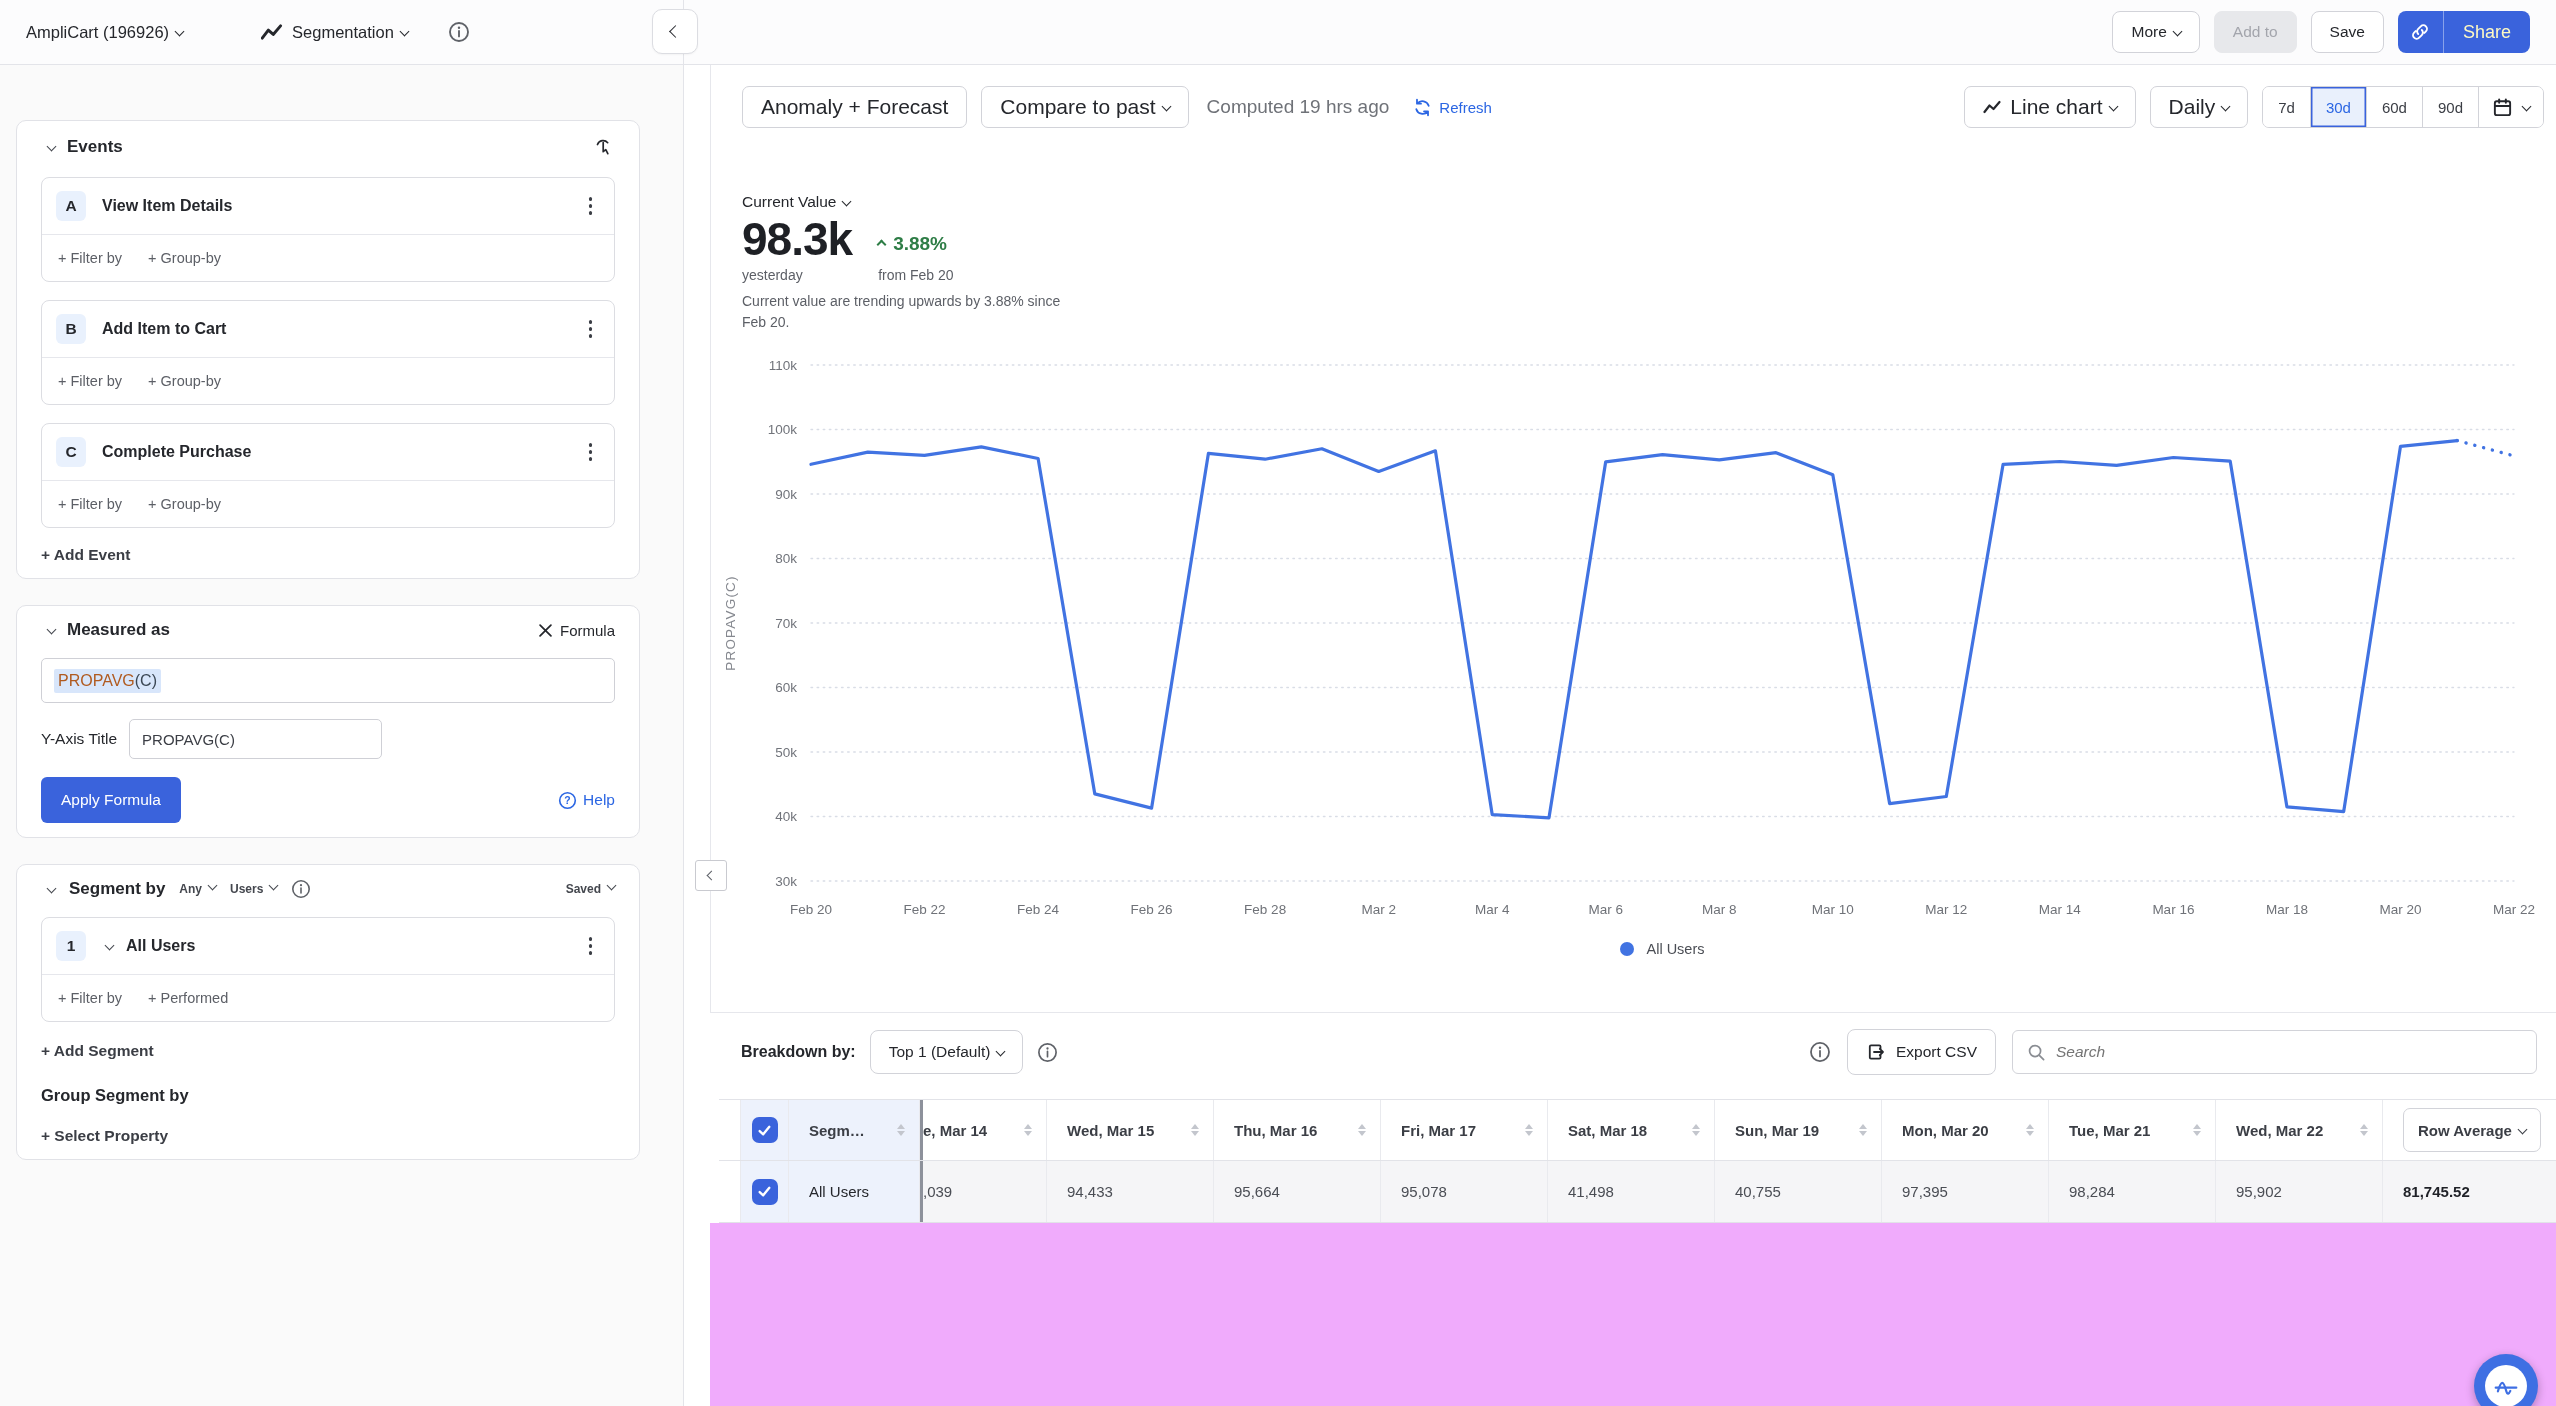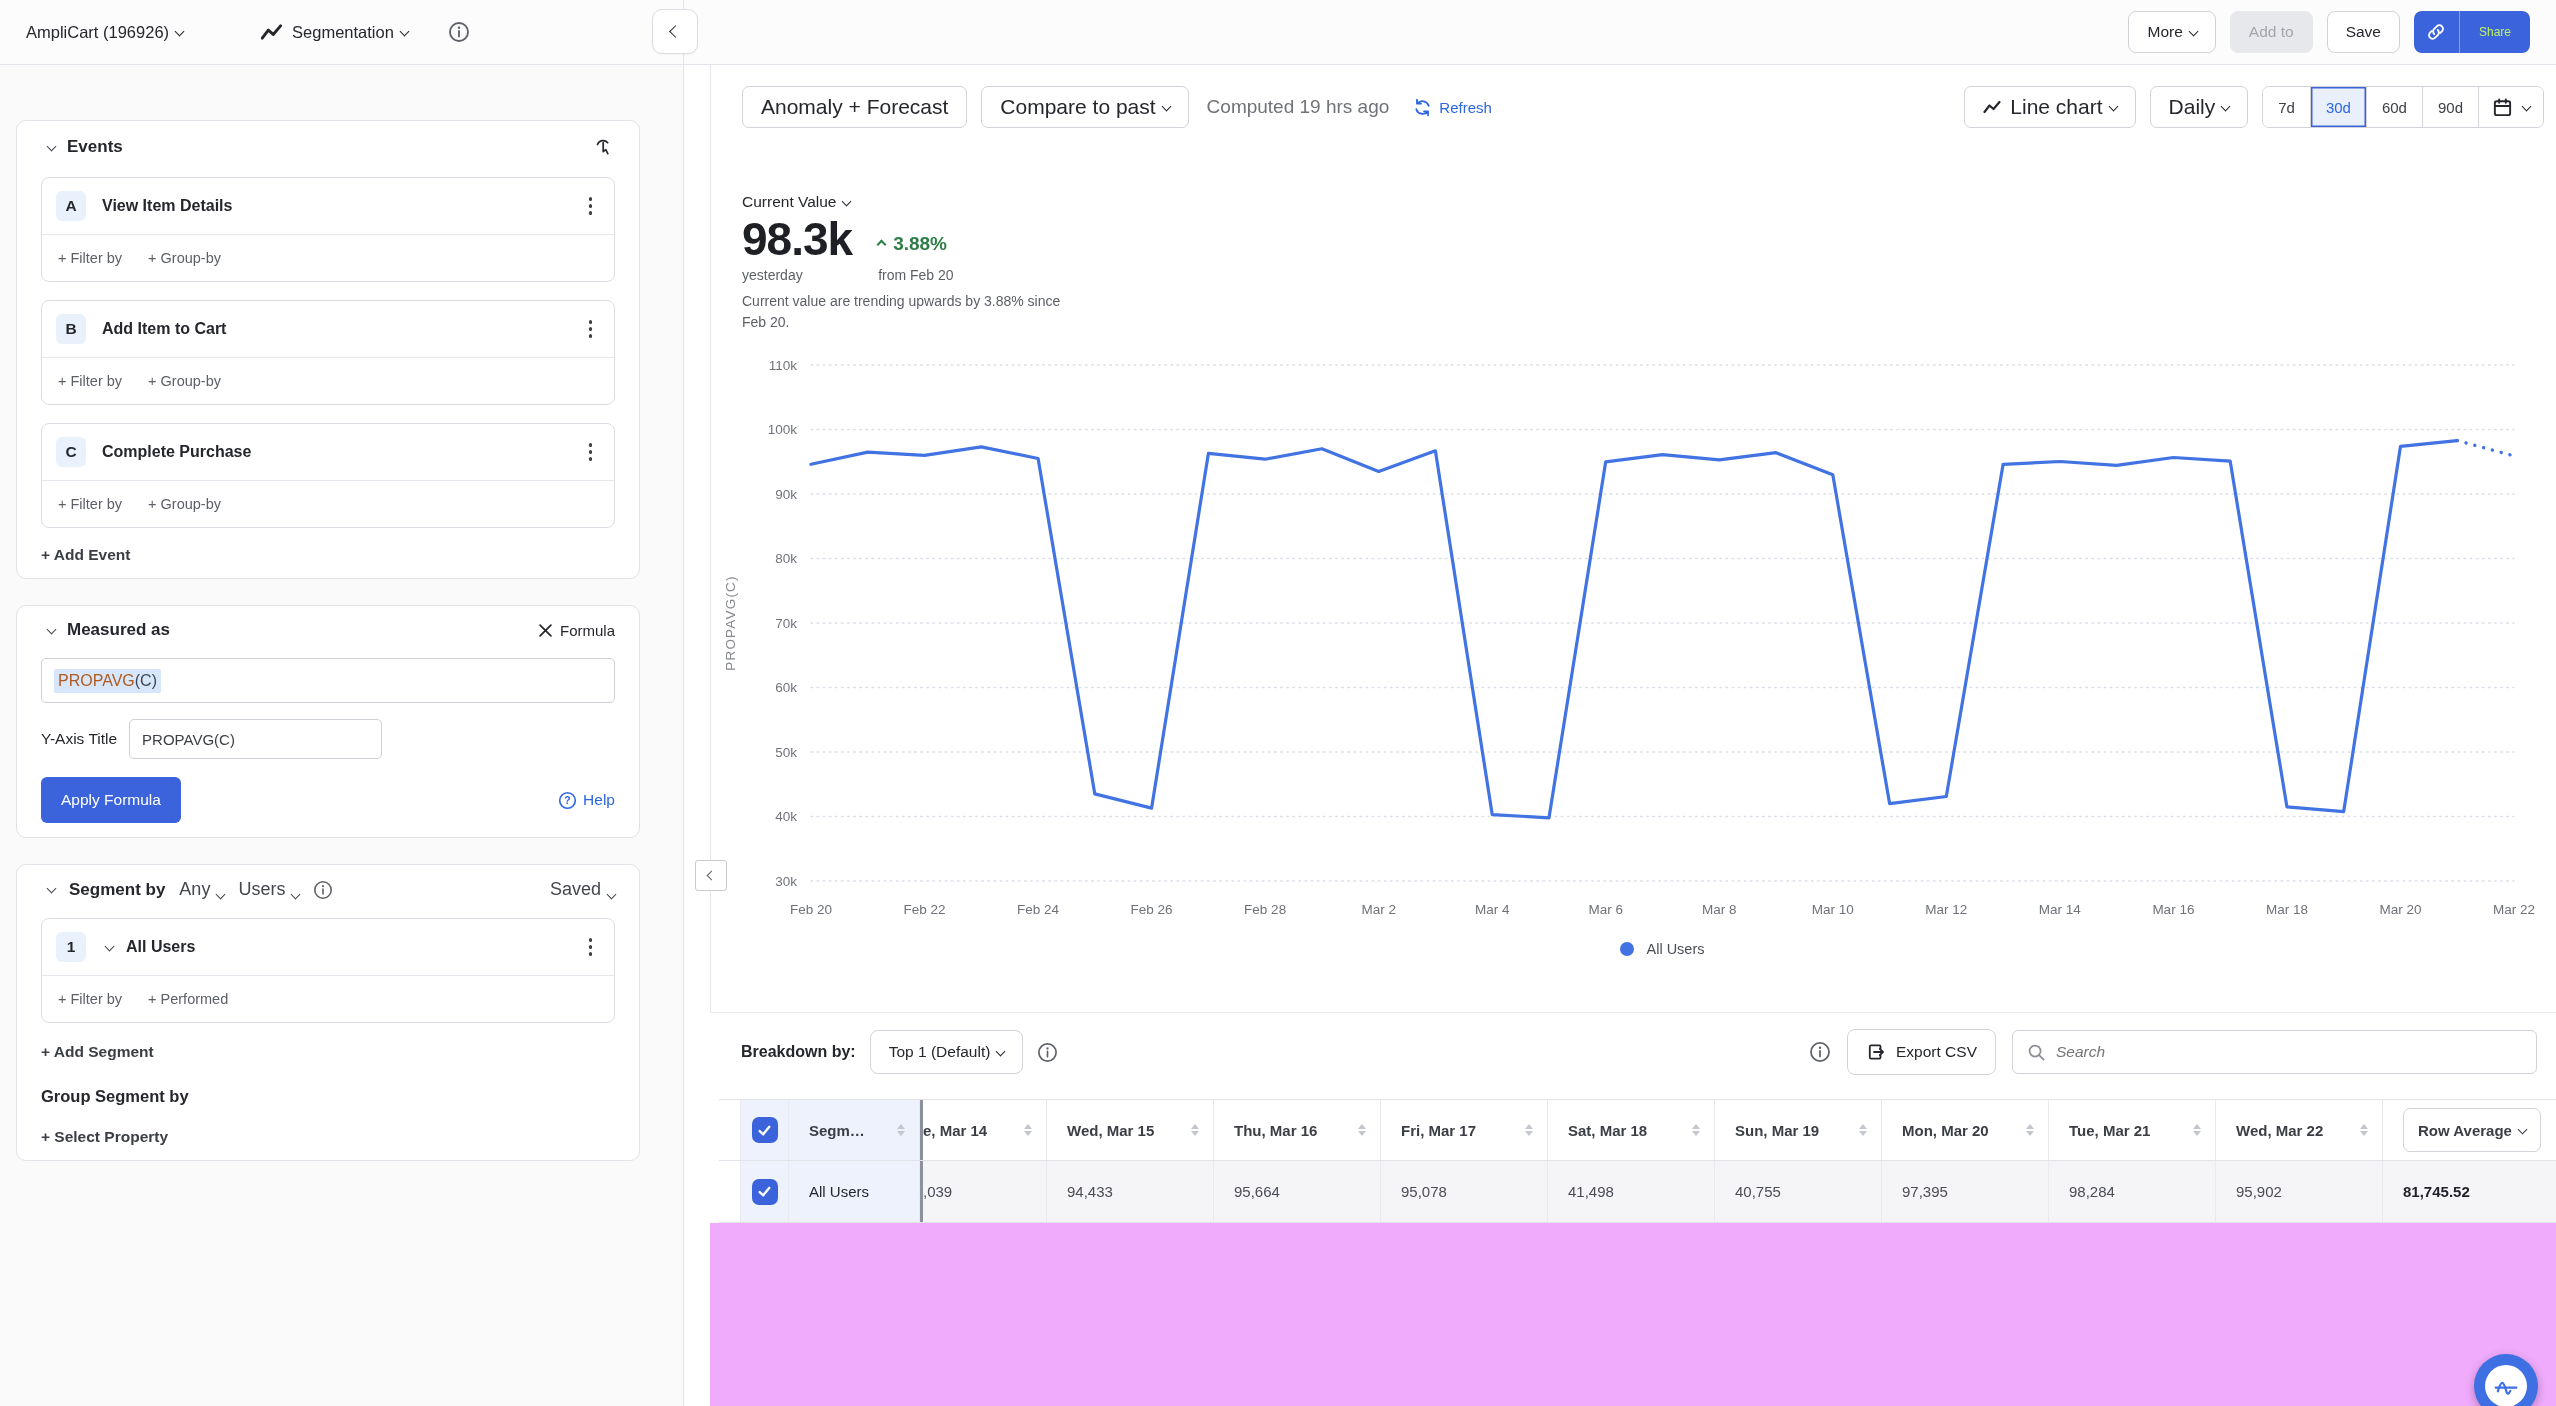--- a/index.html
+++ b/index.html
@@ -33,22 +33,22 @@
           padding:0 26px;z-index:5;}
   .tb-left{display:flex;align-items:center;gap:26px;font-size:16.5px;}
   .tb-item{display:flex;align-items:center;cursor:pointer;color:var(--text);}
   .tb-gap{width:26px;}
   .tb-right{margin-left:auto;display:flex;align-items:center;gap:14px;}
   .btn{display:inline-flex;align-items:center;justify-content:center;height:42px;
        padding:0 18px;border:1px solid var(--border-strong);border-radius:8px;
        background:#fff;font-size:15.5px;color:var(--text);cursor:pointer;white-space:nowrap;}
   .btn.disabled{background:#e7e8eb;border-color:#e7e8eb;color:#a3a5ac;cursor:default;}
   .btn-share{display:flex;align-items:stretch;border-radius:8px;overflow:hidden;cursor:pointer;}
-  .btn-share .half{background:var(--accent);color:#bef264;display:flex;align-items:center;
-                   justify-content:center;font-size:12px;}
+  .btn-share .half{background:var(--accent);color:#fef9c3;display:flex;align-items:center;
+                   justify-content:center;font-size:18px;}
   .btn-share .half.icon{width:46px;border-right:1px solid rgba(255,255,255,.4);}
   .btn-share .half.txt{padding:0 19px;height:42px;}
 
   .v-divider{position:absolute;left:683px;top:0;bottom:0;width:1px;background:var(--border);z-index:6;}
   .collapse-main{position:absolute;left:652px;top:9px;width:46px;height:45px;background:#fff;
     border:1px solid #dcdde2;border-radius:10px;z-index:7;display:flex;align-items:center;
     justify-content:center;color:#25272c;cursor:pointer;box-shadow:0 1px 2px rgba(0,0,0,.04);}
 
   
   .sidebar{position:absolute;top:65px;left:0;width:683px;bottom:0;background:#fafafa;
@@ -78,21 +78,21 @@
   .yaxis-row input{width:253px;height:40px;border:1px solid #cfd0d6;border-radius:5px;
                    padding:0 12px;font-size:15px;color:#3b3e45;font-family:inherit;}
   .apply-row{display:flex;align-items:center;}
   .btn-primary{background:var(--accent);color:#fff;border:none;border-radius:6px;height:46px;
                padding:0 20px;font-size:15.5px;font-family:inherit;cursor:pointer;}
   .help-link{margin-left:auto;color:var(--link);font-size:15.5px;display:flex;align-items:center;
              gap:6px;cursor:pointer;}
   .formula-toggle{display:flex;align-items:center;gap:8px;font-size:15px;cursor:pointer;}
 
   .seg-head{display:flex;align-items:center;gap:14px;margin-bottom:18px;}
-  .seg-dd{display:flex;align-items:flex-end;color:var(--text-mid);font-size:18px;cursor:pointer;}
+  .seg-dd{display:flex;align-items:flex-start;color:var(--text-mid);font-size:12px;cursor:pointer;font-weight:bold;}
   .segment-box{border:1px solid #dcdde2;border-radius:8px;overflow:hidden;margin-bottom:20px;}
   .segment-main{display:flex;align-items:center;gap:13px;padding:13px 14px;}
   .segment-name{font-size:16px;font-weight:700;}
   .segment-main .kebab{margin-left:auto;}
   .segment-sub{border-top:1px solid #e6e7ec;padding:15px 16px;display:flex;gap:26px;}
   .group-title{font-size:16.5px;font-weight:700;margin:26px 0 22px;}
 
   
   .main{position:absolute;top:65px;left:684px;right:0;bottom:0;background:#fff;}
   .chart-section{position:absolute;top:0;left:26px;right:0;height:948px;

